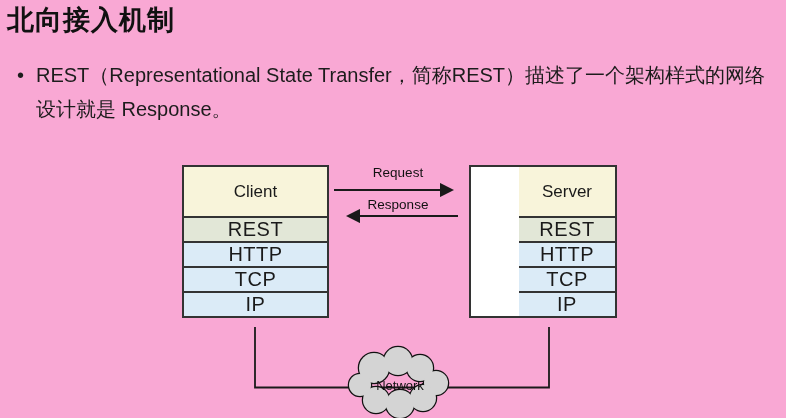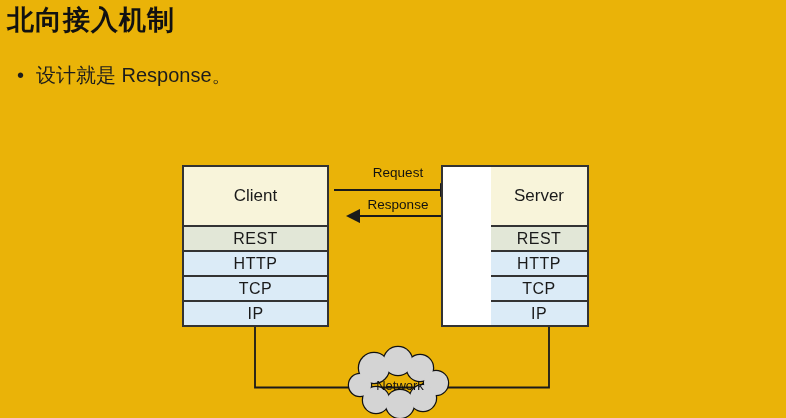--- a/index.html
+++ b/index.html
@@ -1,57 +1,58 @@
 <!DOCTYPE html>
 <html><head>
 <meta charset="utf-8">
 <style>
   html,body{margin:0;padding:0;background:#ffffff;}
   .slide{
-    position:relative;width:786px;height:418px;overflow:hidden;background:#eab308;
+    position:relative;width:786px;height:418px;overflow:hidden;background:#f9a8d4;
     font-family:"Liberation Sans","DejaVu Sans",sans-serif;color:#1c1c1c;
   }
   .title{
     position:absolute;left:7px;top:2px;margin:0;
     font-size:27px;font-weight:600;color:#111;letter-spacing:1px;
   }
   .para{position:absolute;left:36px;top:58px;width:745px;}
   .para .bullet{
     position:absolute;left:-19px;top:0;font-size:20px;line-height:34px;color:#1c1c1c;
   }
   .pline{font-size:20px;line-height:34px;white-space:nowrap;color:#1c1c1c;}
   .overlay{position:absolute;left:0;top:0;width:786px;height:418px;pointer-events:none;}
 
   .stack{
     position:absolute;top:165px;box-sizing:border-box;
     border:2px solid #333333;background:#ffffff;
   }
   .stack.client{left:182px;width:147px;}
-  .stack.server{left:441px;width:148px;padding-left:48px;}
+  .stack.server{left:469px;width:148px;padding-left:48px;}
   .hdr{
-    height:58px;background:#f8f4da;display:flex;align-items:center;justify-content:center;
+    height:49px;background:#f8f4da;display:flex;align-items:center;justify-content:center;
     font-size:17px;color:#1a1a1a;
   }
   .layer{
     height:23px;border-top:2px solid #333333;background:#dbebf7;
     display:flex;align-items:center;justify-content:center;
-    font-size:16px;color:#1a1a1a;letter-spacing:0.5px;
+    font-size:20px;color:#1a1a1a;letter-spacing:0.5px;
   }
   .layer.rest{background:#e2e7d7;}
   .svgtext{font-family:"Liberation Sans","DejaVu Sans",sans-serif;fill:#111111;}
 </style>
 </head>
 <body>
 
 <div class="slide">
 
   <h1 class="title">北向接入机制</h1>
 
   <div class="para">
     <span class="bullet">•</span>
+    <div class="pline">REST（Representational State Transfer，简称REST）描述了一个架构样式的网络</div>
     <div class="pline">设计就是 Response。</div>
   </div>
 
   <svg class="overlay" viewBox="0 0 786 418">
     <defs>
       <marker id="arrowR" viewBox="0 0 10 10" refX="8.5" refY="5" markerWidth="6.5" markerHeight="6.5" orient="auto-start-reverse">
         <path d="M0,0 L10,5 L0,10 z" fill="#1a1a1a"></path>
       </marker>
     </defs>
 

